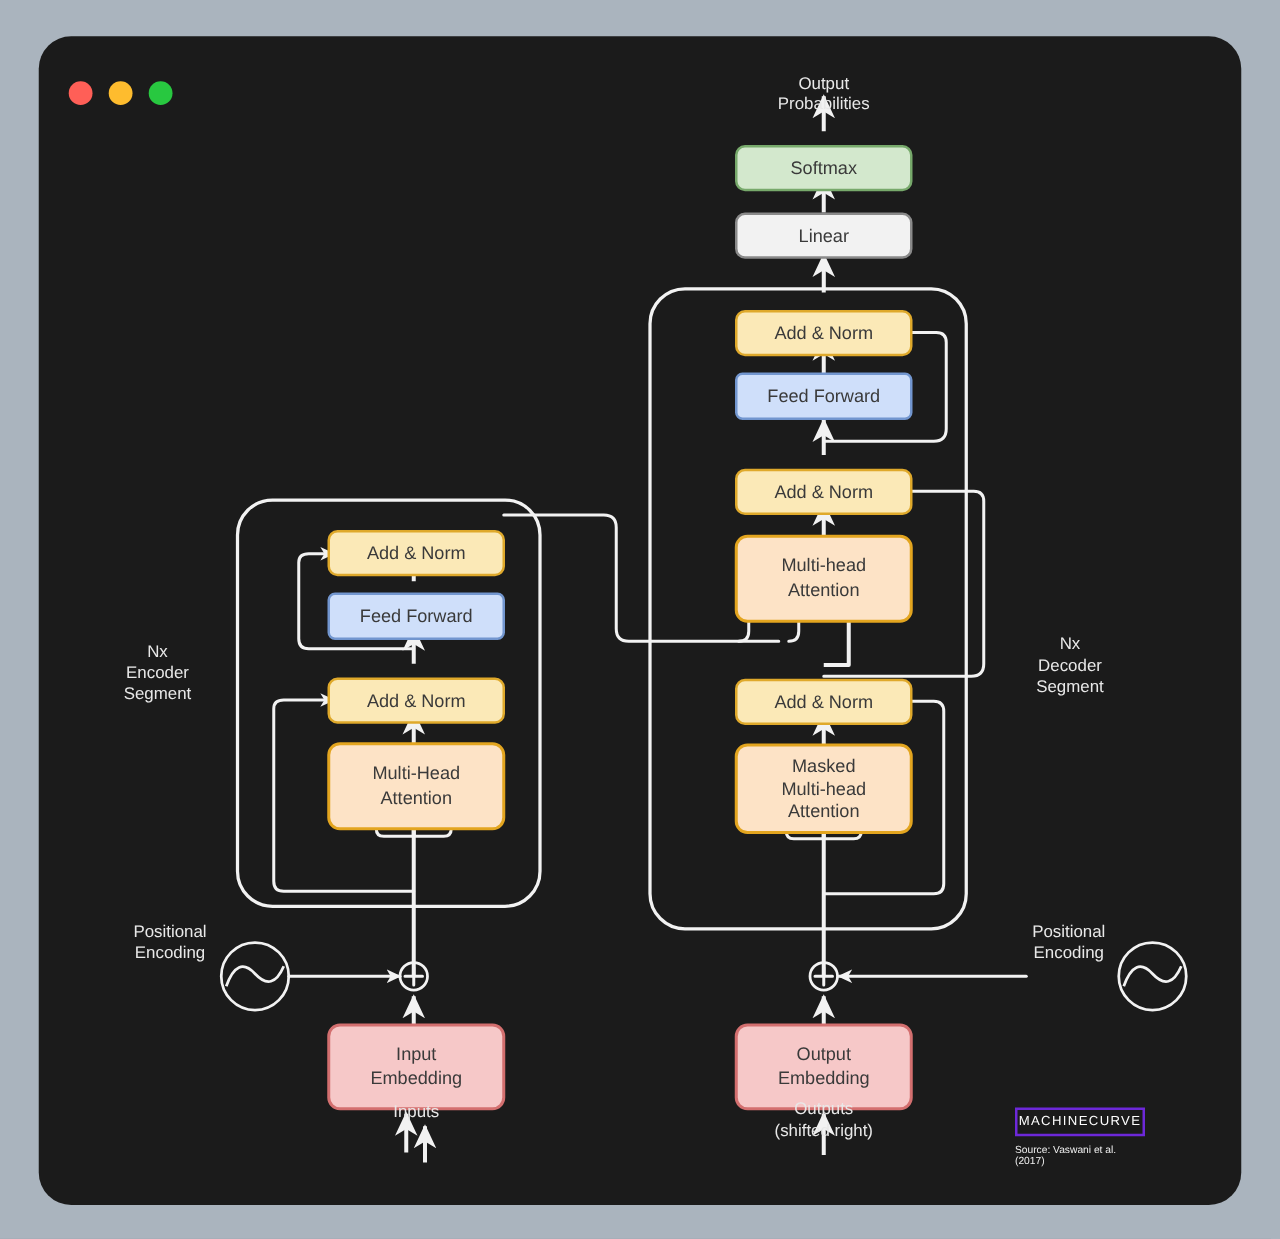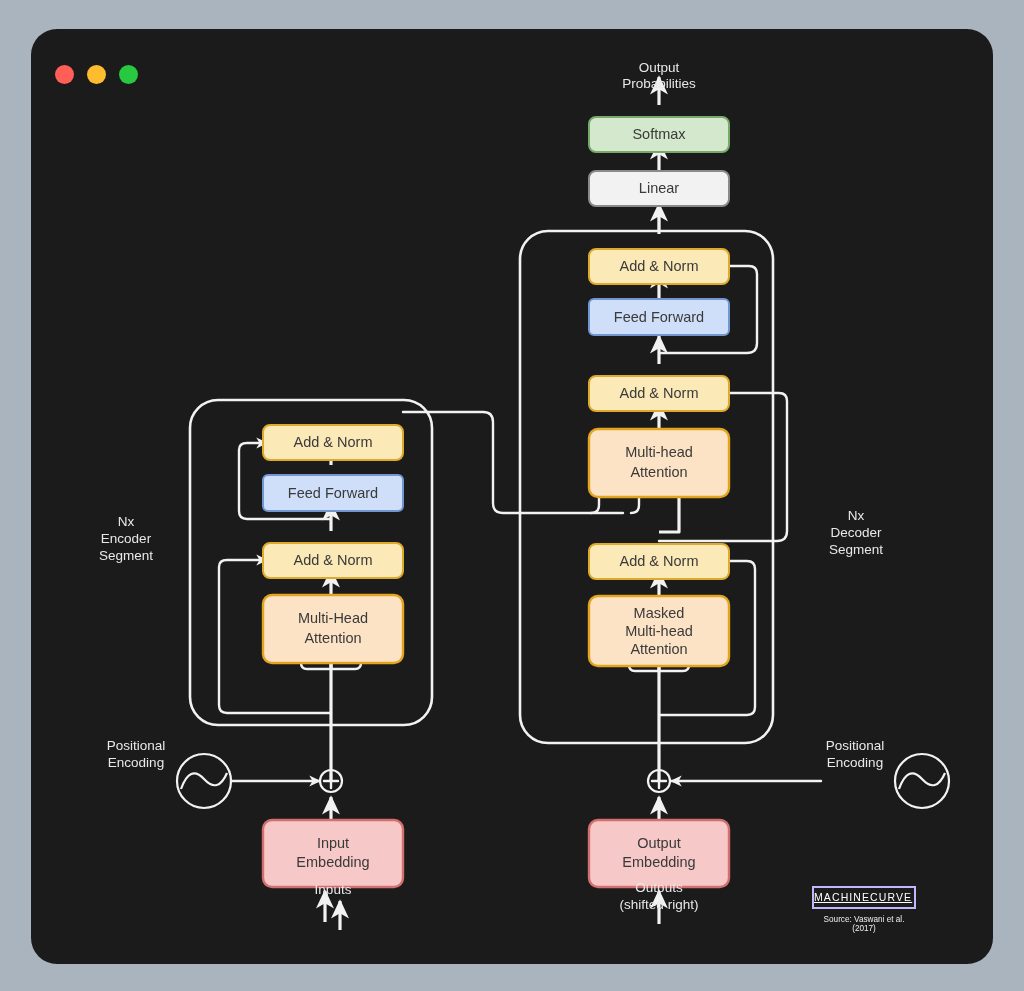--- a/index.html
+++ b/index.html
@@ -86,33 +86,32 @@
     stroke: #f2f2f2;
     stroke-width: 2.2;
   }
   .logo-box {
     position: absolute;
     left: 781px;
     top: 857px;
     width: 104px;
   }
   .logo-frame {
-    border: 2px solid #c4b5fd;
+    border: 2px solid #6d28d9;
     color: #ffffff;
     font-size: 10.5px;
     letter-spacing: 1.1px;
+    text-align: center;
     padding: 3px 0 4px 0;
     font-family: "Liberation Sans", sans-serif;
-    text-decoration: underline;
   }
   .logo-source {
     color: #f0f0f0;
     font-size: 8.2px;
     margin-top: 6px;
-    text-align: center;
     font-family: "Liberation Sans", sans-serif;
   }
 </style>
 </head>
 <body>
 
 <div id="stage">
   <div class="window">
 
     <div class="traffic">

